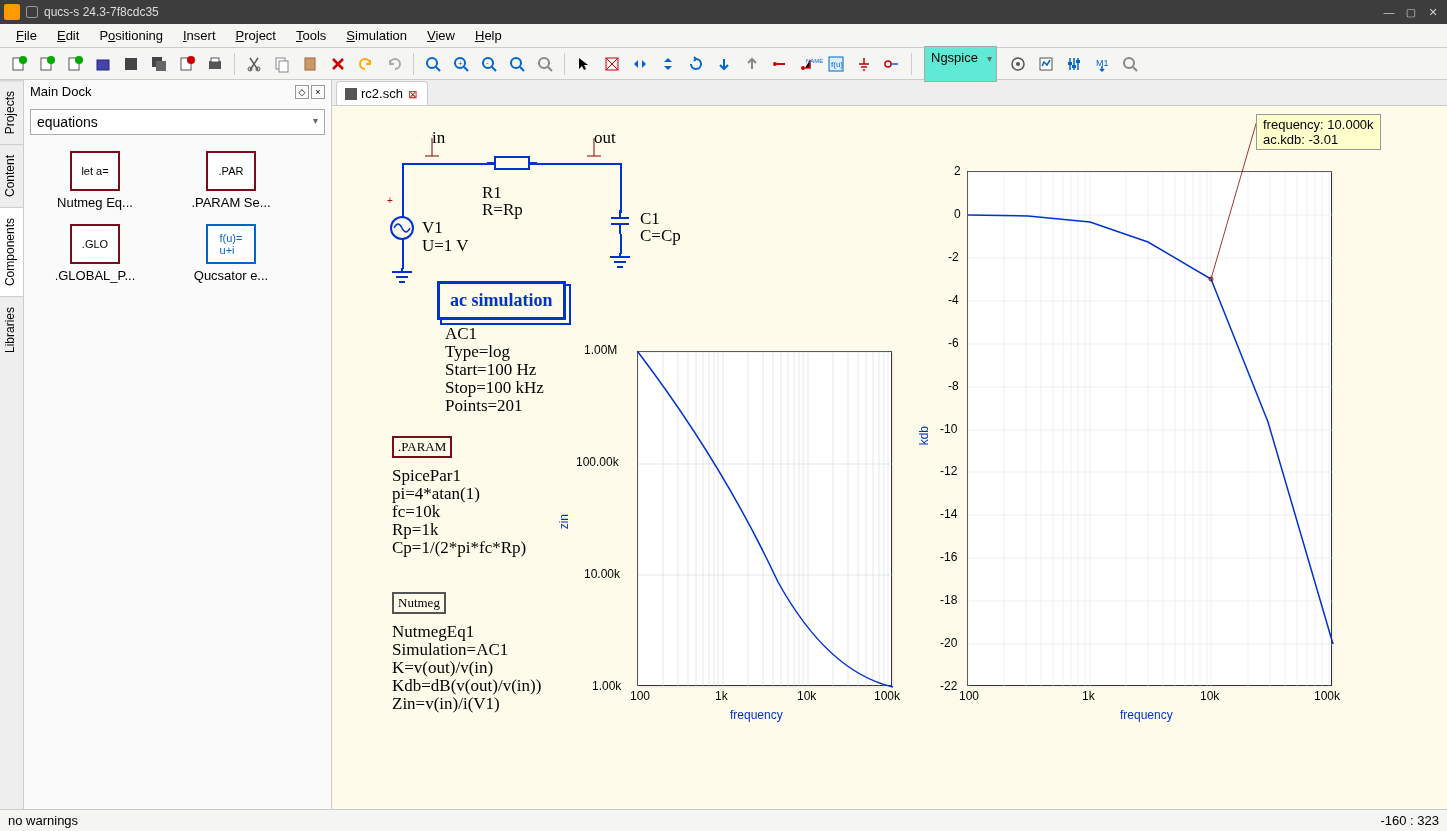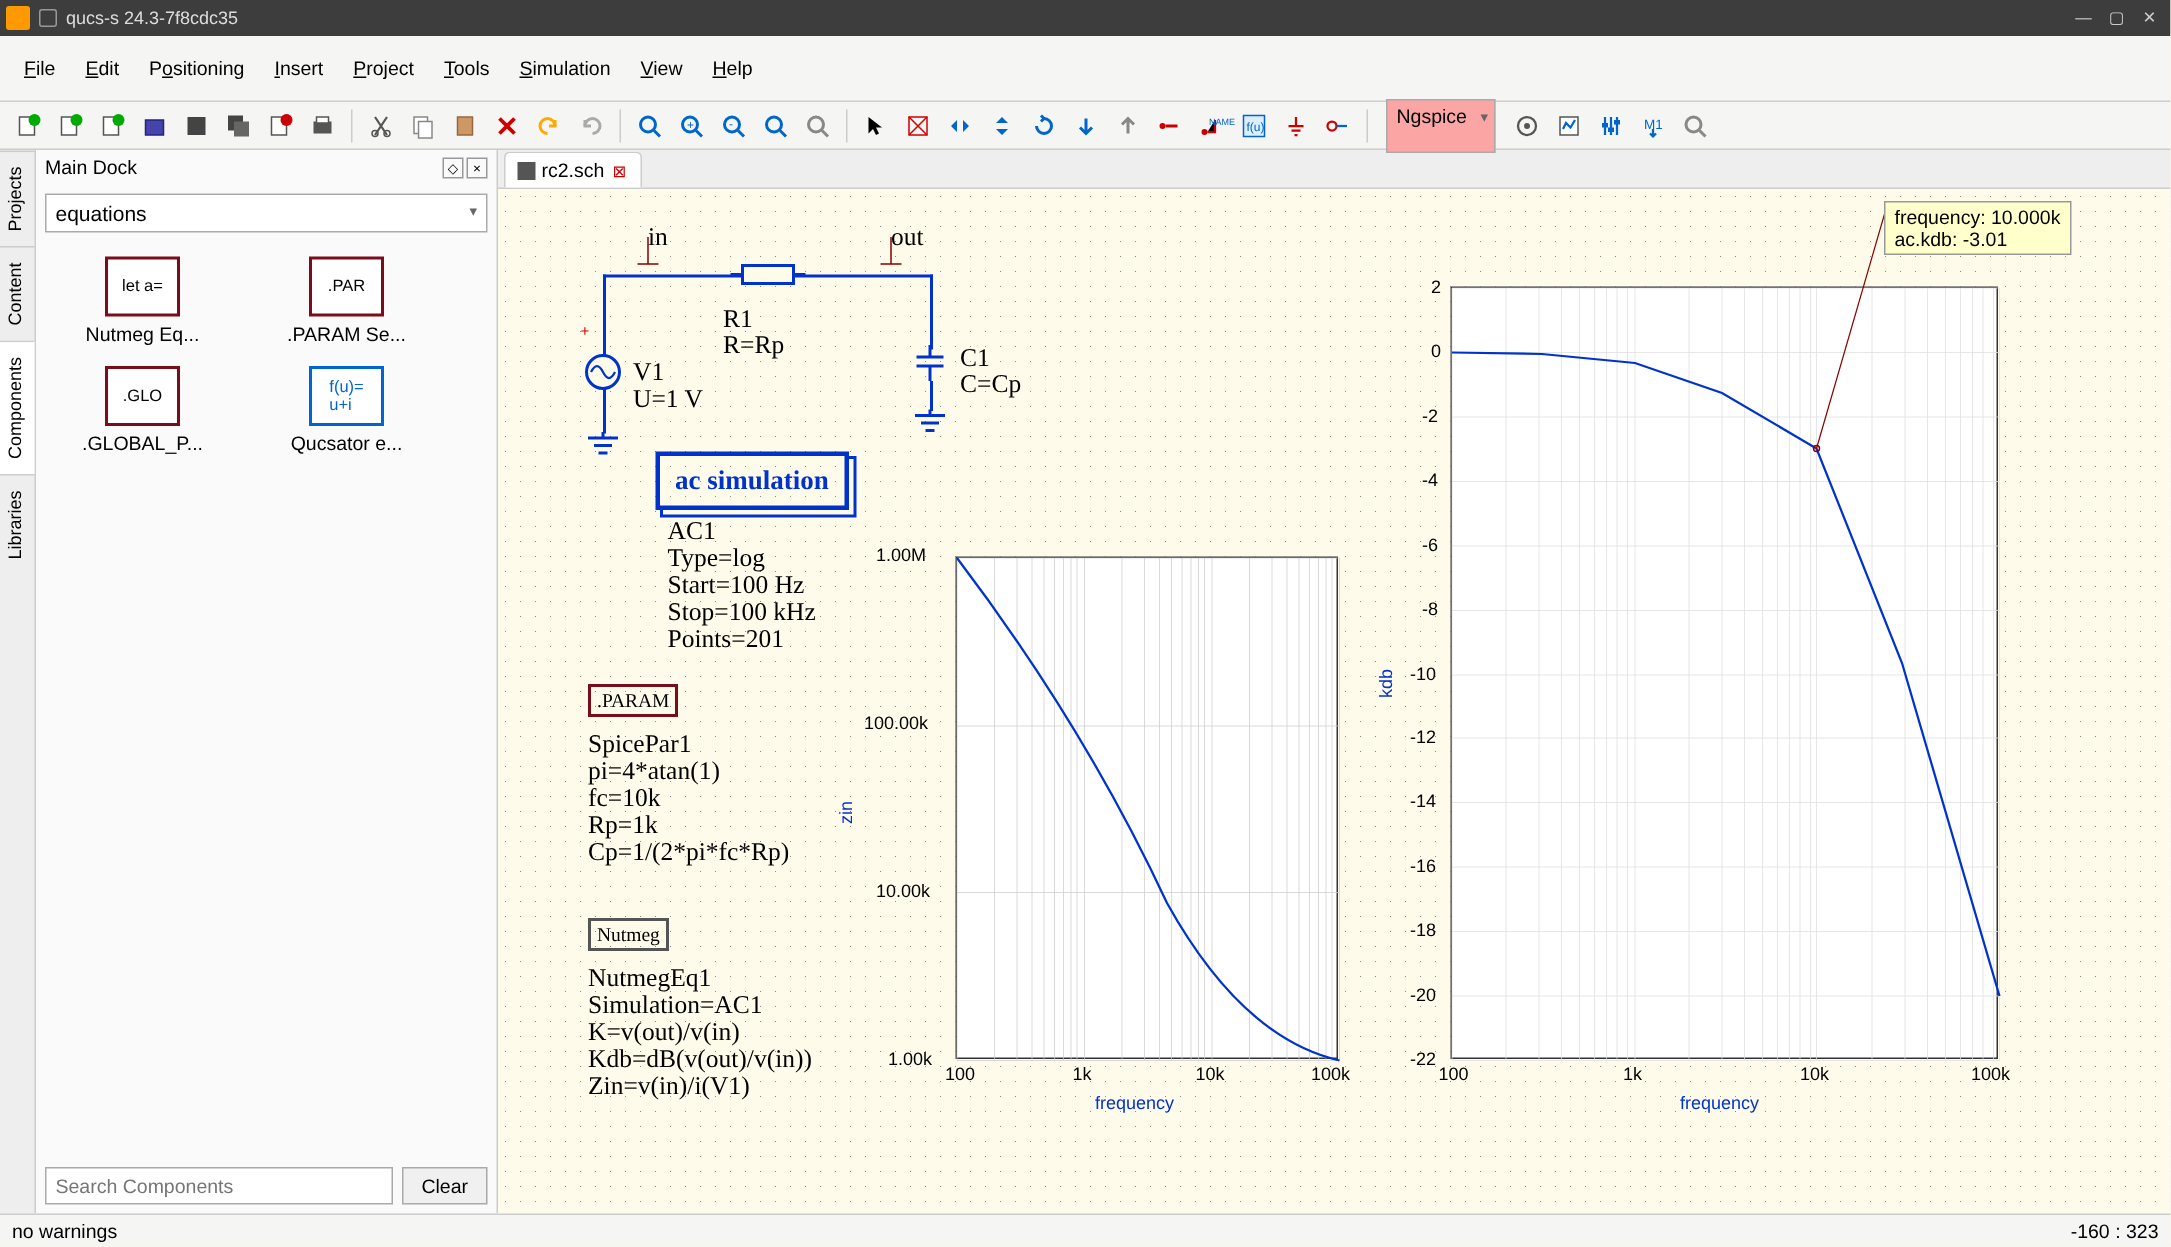--- a/index.html
+++ b/index.html
@@ -2,27 +2,27 @@
 <html><head>
 <meta charset="utf-8">
 <style>
 * { box-sizing: border-box; margin: 0; padding: 0; }
 body { font-family: sans-serif; font-size: 13px; background: #f0f0f0; color: #000; width: 1447px; height: 831px; overflow: hidden; display: flex; flex-direction: column; }
 .titlebar { background: #3d3d3d; color: #ddd; height: 24px; display: flex; align-items: center; padding: 0 4px; font-size: 12px; }
 .titlebar .app-icon { width: 16px; height: 16px; background: #ff9900; margin-right: 6px; border-radius: 2px; }
 .titlebar .dot-icon { width: 12px; height: 12px; border: 1px solid #999; border-radius: 2px; margin-right: 6px; }
 .titlebar .title-text { flex: 1; }
 .titlebar .win-btn { width: 20px; height: 16px; margin-left: 2px; color: #ccc; text-align: center; cursor: pointer; font-size: 11px; line-height: 16px; }
-.menubar { background: #f5f5f3; height: 44px; display: flex; align-items: center; padding: 0 8px; gap: 4px; border-bottom: 1px solid #ccc; }
+.menubar { background: #f5f5f3; height: 24px; display: flex; align-items: center; padding: 0 8px; gap: 4px; border-bottom: 1px solid #ccc; }
 .menubar .menu-item { padding: 4px 8px; cursor: pointer; }
 .menubar .menu-item u { text-decoration: underline; }
 .toolbar { background: #f5f5f3; height: 32px; display: flex; align-items: center; padding: 0 8px; gap: 6px; border-bottom: 1px solid #ccc; }
 .toolbar .tb-btn { width: 22px; height: 22px; display: flex; align-items: center; justify-content: center; cursor: pointer; }
 .toolbar .sep { width: 1px; height: 22px; background: #ccc; margin: 0 2px; }
-.toolbar .simulator-combo { height: 36px; border: 1px solid #aaa; background: #fca5a5; padding: 2px 18px 2px 6px; margin: 0 4px; cursor: pointer; position: relative; font-size: 13px; line-height: 18px; }
+.toolbar .simulator-combo { height: 36px; border: 1px solid #aaa; background: #5eead4; padding: 2px 18px 2px 6px; margin: 0 4px; cursor: pointer; position: relative; font-size: 13px; line-height: 18px; }
 .toolbar .simulator-combo::after { content: '▾'; position: absolute; right: 4px; top: 3px; color: #666; font-size: 10px; }
 .main-area { flex: 1; display: flex; overflow: hidden; }
 .side-tabs { width: 24px; background: #eee; border-right: 1px solid #ccc; display: flex; flex-direction: column; }
 .side-tab { writing-mode: vertical-rl; transform: rotate(180deg); padding: 10px 3px; font-size: 12px; cursor: pointer; border-bottom: 1px solid #ccc; text-align: center; }
 .side-tab.active { background: #fff; }
 .dock { width: 308px; background: #fafafa; border-right: 1px solid #ccc; display: flex; flex-direction: column; }
 .dock-header { padding: 4px 6px; display: flex; justify-content: space-between; align-items: center; font-size: 13px; }
 .dock-header .dock-btns { display: flex; gap: 2px; }
 .dock-header .dock-btn { width: 14px; height: 14px; border: 1px solid #999; font-size: 9px; text-align: center; line-height: 12px; cursor: pointer; }
 .dock-combo { margin: 6px; border: 1px solid #aaa; background: #fff; padding: 4px 20px 4px 6px; position: relative; cursor: pointer; font-size: 14px; }
@@ -328,24 +328,20 @@
       </div>
       <div class="comp-item">
         <div class="comp-icon">.GLO</div>
         <div class="comp-label">.GLOBAL_P...</div>
       </div>
       <div class="comp-item">
         <div class="comp-icon blue" style="white-space:pre;line-height:1.1;">f(u)=
 u+i</div>
         <div class="comp-label">Qucsator e...</div>
       </div>
-    </div>
-    <div class="dock-bottom">
-      <input type="text" placeholder="Search Components" style="">
-      <button>Clear</button>
     </div>
   </div>
 
   <div class="editor-area">
     <div class="tab-bar">
       <div class="file-tab">
         <div class="save-icon"></div>
         <span>rc2.sch</span>
         <div class="close-tab">⊠</div>
       </div>

